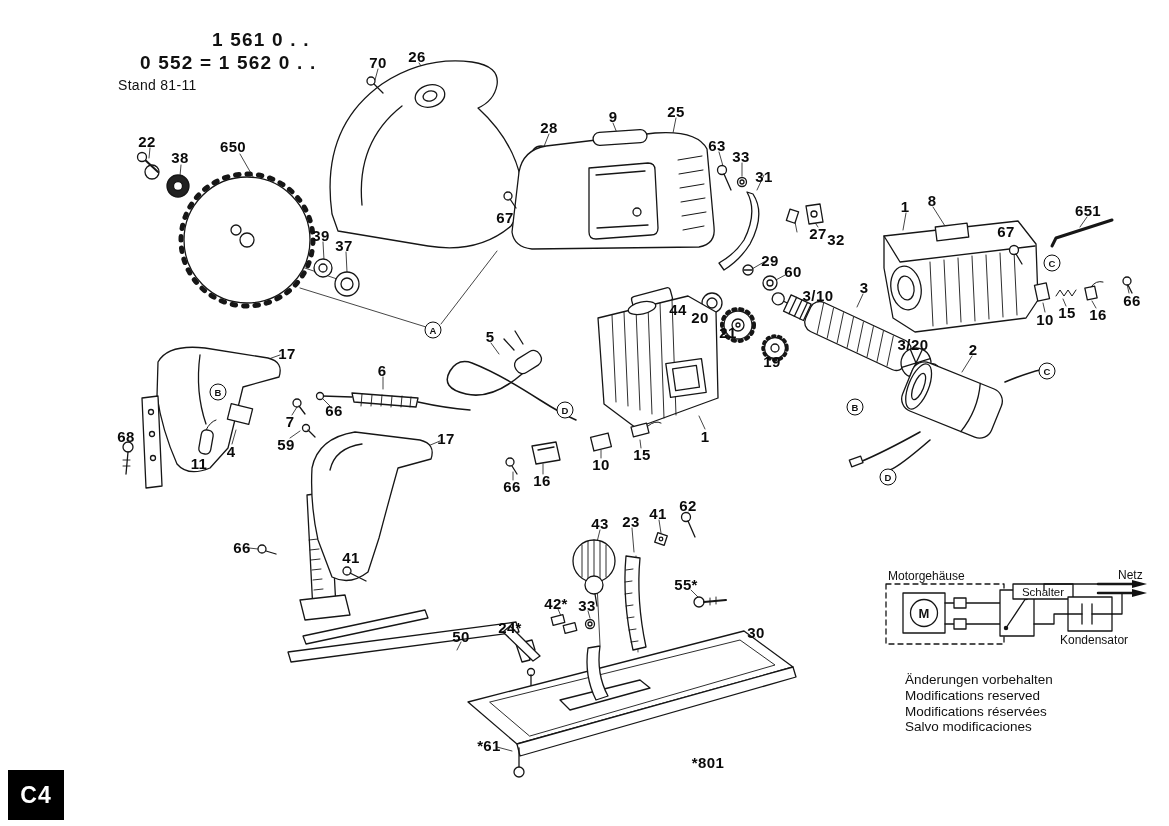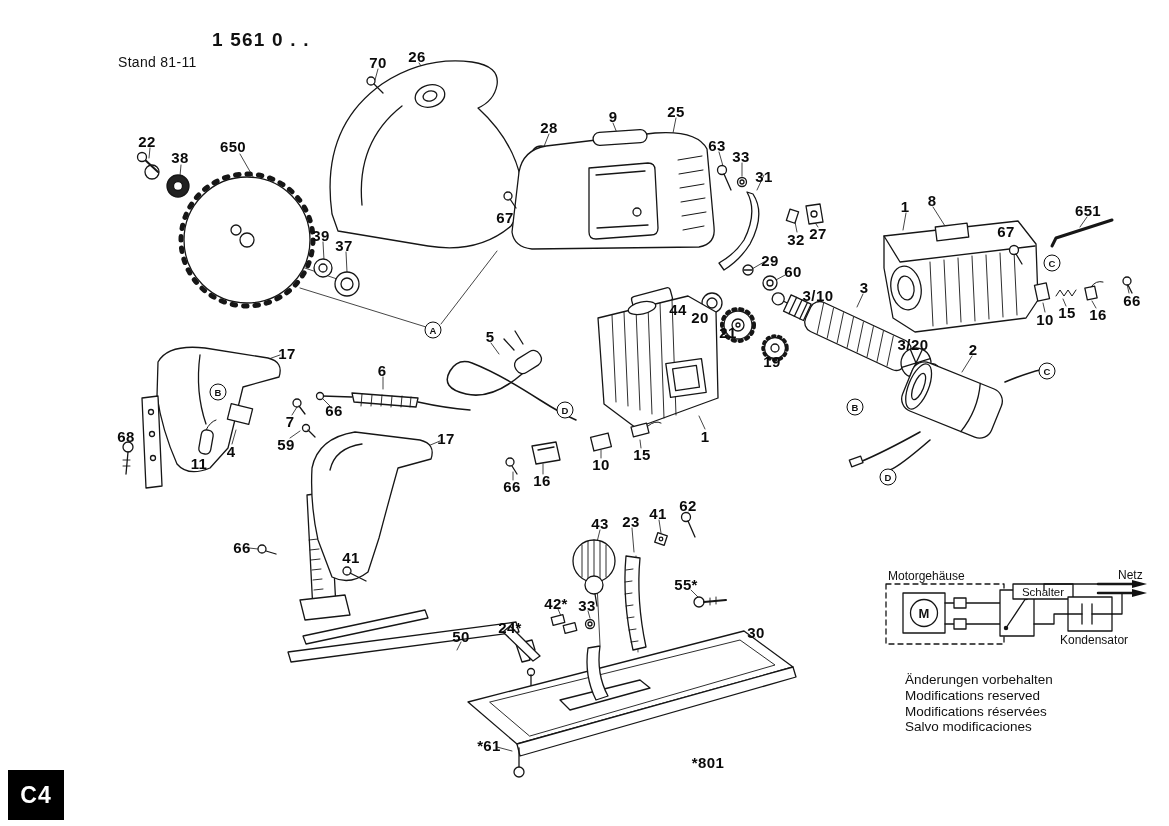--- a/index.html
+++ b/index.html
@@ -455,21 +455,21 @@
       <span class="plabel" style="left: 549px; top: 127px;">28</span>
       <span class="plabel" style="left: 613px; top: 116px;">9</span>
       <span class="plabel" style="left: 676px; top: 111px;">25</span>
       <span class="plabel" style="left: 717px; top: 145px;">63</span>
       <span class="plabel" style="left: 741px; top: 156px;">33</span>
       <span class="plabel" style="left: 764px; top: 176px;">31</span>
       <span class="plabel" style="left: 147px; top: 141px;">22</span>
       <span class="plabel" style="left: 180px; top: 157px;">38</span>
       <span class="plabel" style="left: 233px; top: 146px;">650</span>
       <span class="plabel" style="left: 505px; top: 217px;">67</span>
-      <span class="plabel" style="left: 796px; top: 239px;">32</span>
+      <span class="plabel" style="left: 836px; top: 239px;">32</span>
       <span class="plabel" style="left: 818px; top: 233px;">27</span>
       <span class="plabel" style="left: 905px; top: 206px;">1</span>
       <span class="plabel" style="left: 932px; top: 200px;">8</span>
       <span class="plabel" style="left: 1006px; top: 231px;">67</span>
       <span class="plabel" style="left: 1088px; top: 210px;">651</span>
       <span class="plabel" style="left: 321px; top: 235px;">39</span>
       <span class="plabel" style="left: 344px; top: 245px;">37</span>
       <span class="plabel" style="left: 770px; top: 260px;">29</span>
       <span class="plabel" style="left: 793px; top: 271px;">60</span>
       <span class="plabel" style="left: 818px; top: 295px;">3/10</span>
@@ -520,20 +520,21 @@
       <span class="rletter" style="left: 218px; top: 392px;">B</span>
       <span class="rletter" style="left: 855px; top: 407px;">B</span>
       <span class="rletter" style="left: 1052px; top: 263px;">C</span>
       <span class="rletter" style="left: 1047px; top: 371px;">C</span>
       <span class="rletter" style="left: 565px; top: 410px;">D</span>
       <span class="rletter" style="left: 888px; top: 477px;">D</span>
     </div>
 
   <div class="hdr">
     <div class="l2">1 561 0 . .</div>
+    <div class="l3">0 552 = 1 562 0 . .</div>
     <div class="stand">Stand 81-11</div>
   </div>
 
   <div class="footer">
     <div class="notes">
       <div>Änderungen vorbehalten</div>
       <div>Modifications reserved</div>
       <div>Modifications réservées</div>
       <div>Salvo modificaciones</div>
     </div>

